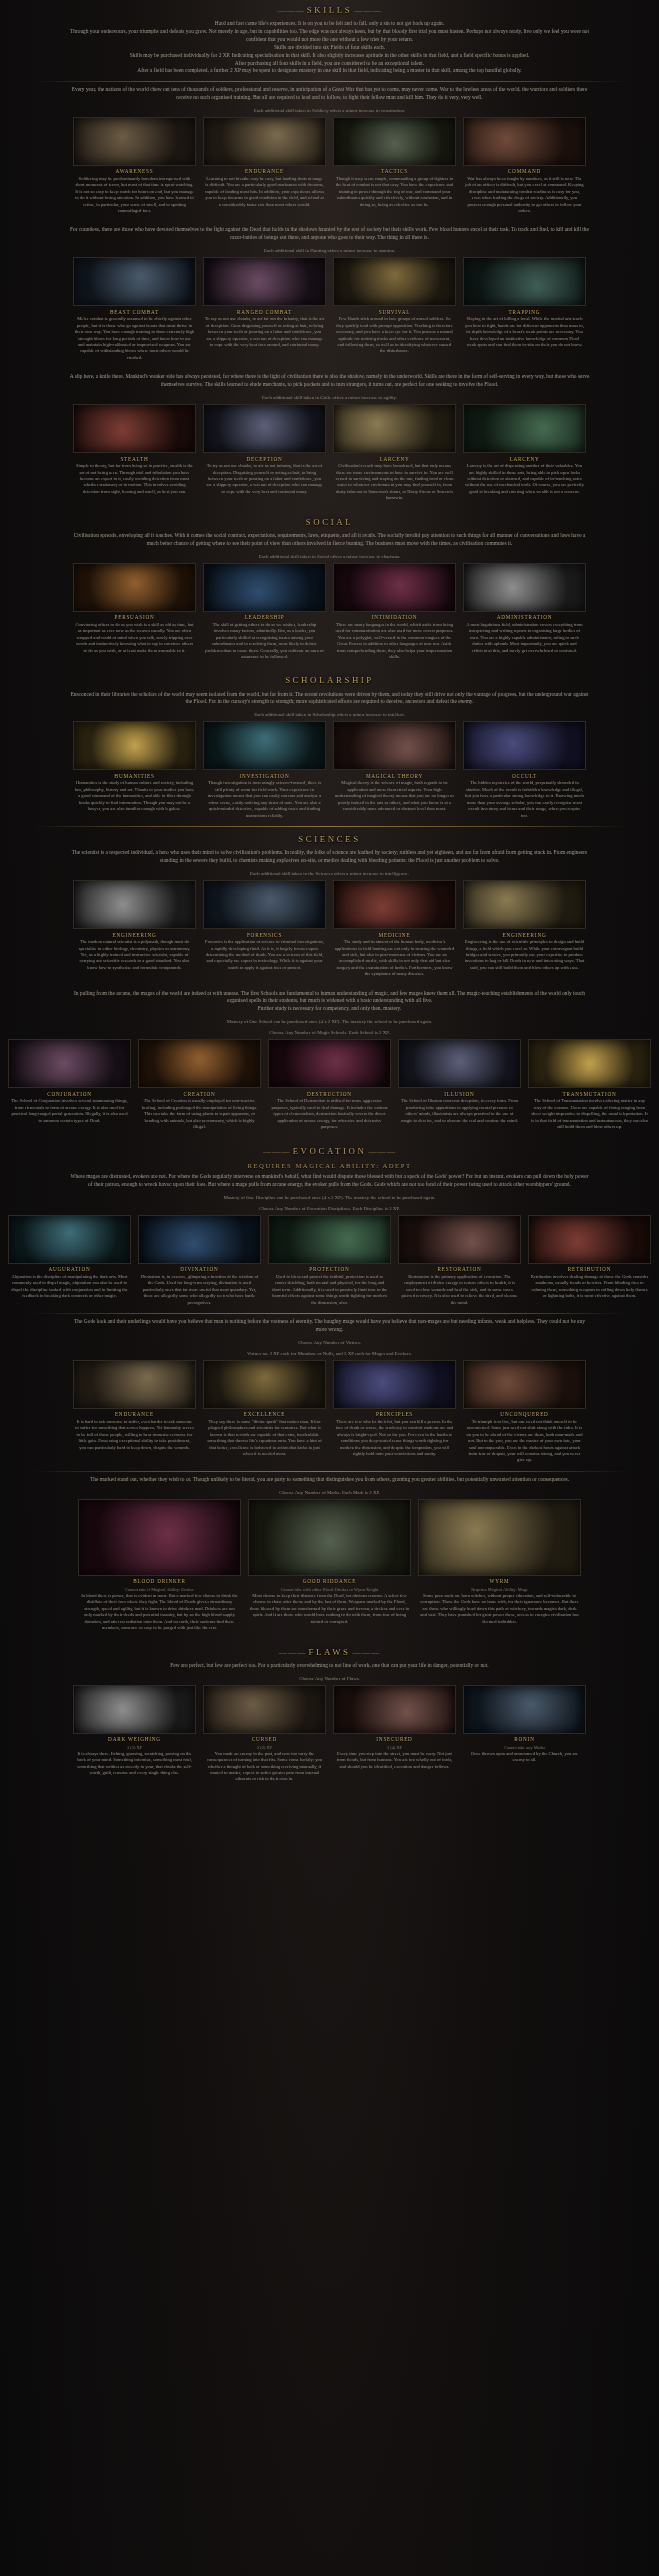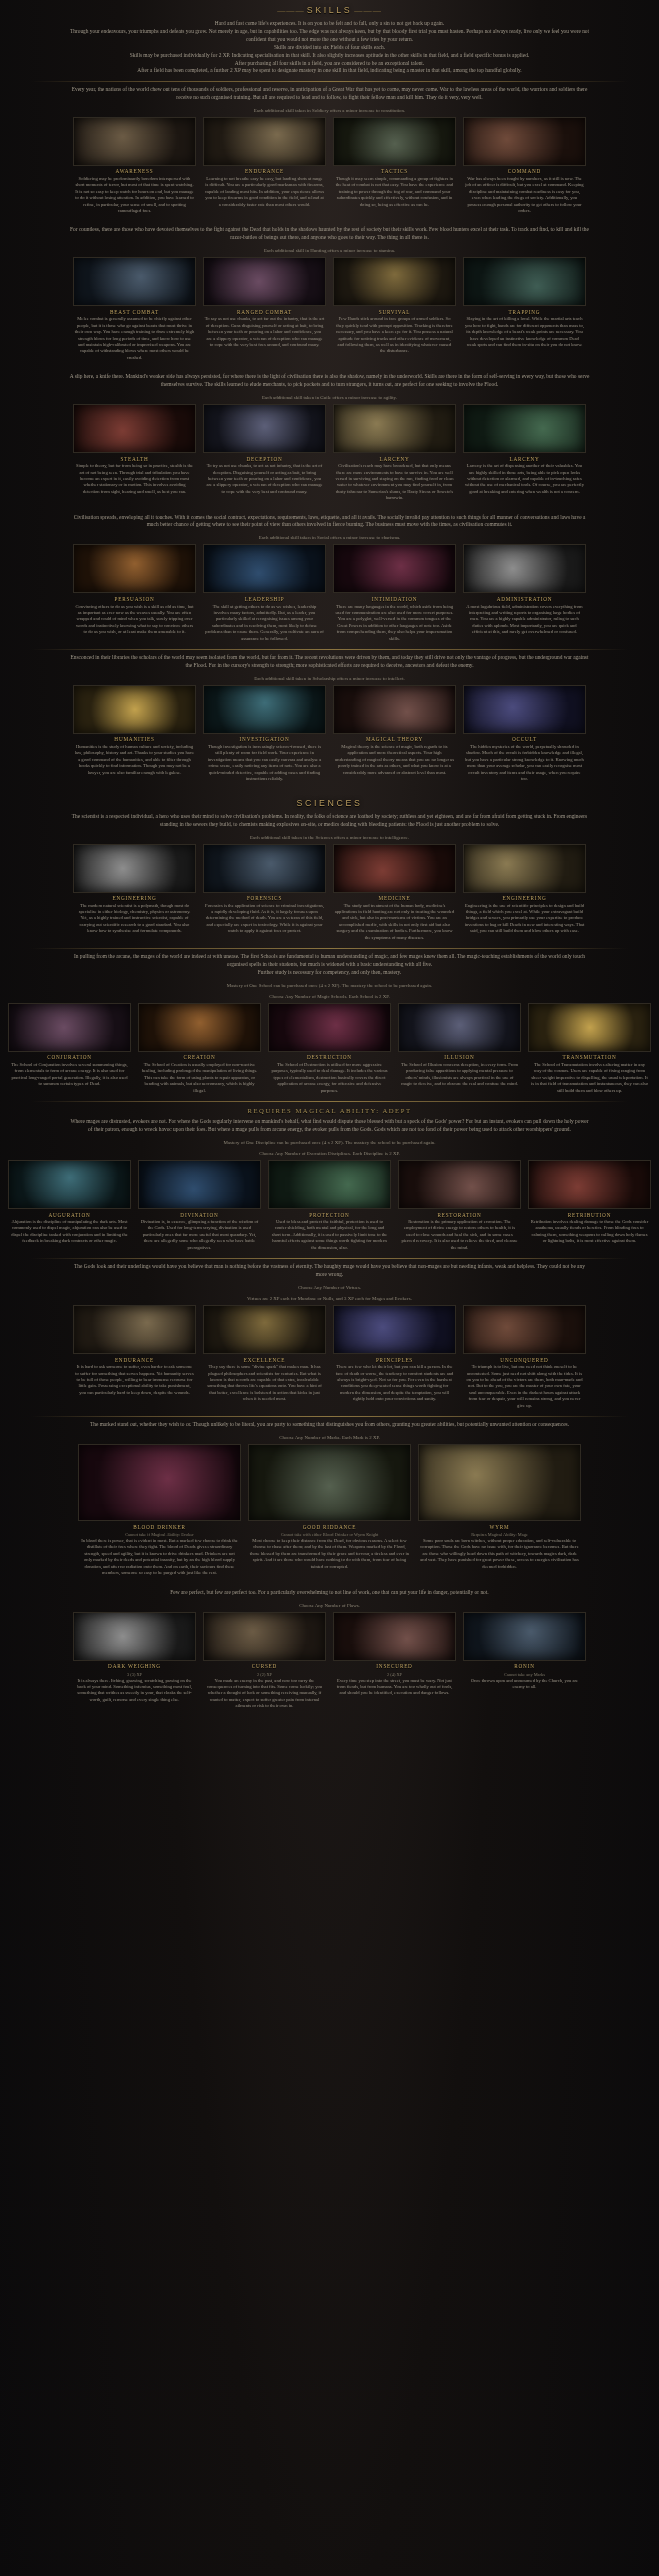--- a/index.html
+++ b/index.html
@@ -21,21 +21,21 @@
   }
 
   
   .band {
     position: relative;
     text-align: center;
     padding: 5.2px 0 3.1px 0;
     margin: 0;
   }
   .band .title {
-    font-family: Liberation Sans, sans-serif;
+    font-family: Liberation Serif, serif;
     letter-spacing: 2.6px;
     font-size: 8.8px;
     color: #b79a5e;
     text-transform: uppercase;
     text-shadow: 0 0 4.1px rgba(0,0,0,.9), 0 0.5px 0 #000;
   }
   .band .dash { color: #8b7440; letter-spacing: 1px; }
 
   .subband {
     text-align: center;
@@ -230,20 +230,23 @@
       <div class="cdesc">Civilisation's reach may have broadened, but that only means there are more environments to have to survive in. You are well versed in surviving and staying on the run, finding food or clean water to whatever environment you may find yourself in, from dusty fahrenar to Sumerian's slums, to Hasty Sirens or Soweto's harrowin.</div>
     </div>
     <div class="card">
       <div class="art a12"></div>
       <div class="cname">LARCENY</div>
       <div class="cdesc">Larceny is the art of dispensing another of their valuables. You are highly skilled in those arts, being able to pick open locks without detection or alarmed, and capable of in-touching safes without the use of mechanical tools. Of course, you are perfectly good at breaking and entering when wealth is not a concern.</div>
     </div>
   </div>
   <div class="rule"></div>
 
+  <div class="band">
+    <span class="title">SOCIAL</span>
+  </div>
   <div class="intro">Civilisation spreads, enveloping all it touches. With it comes the social contract, expectations, requirements, laws, etiquette, and all it avails. The socially invalid pay attention to such things for all manner of conversations and laws have a much better chance of getting where to see their point of view than others involved in fierce burning. The business must move with the times, as civilisation commutes it.</div>
   <div class="note">Each additional skill taken in Social offers a minor increase to charisma.</div>
   <div class="grid">
     <div class="card">
       <div class="art a13"></div>
       <div class="cname">PERSUASION</div>
       <div class="cdesc">Convincing others to do as you wish is a skill as old as time, but as important as ever now as the weaves usually. You are often wrapped and could of mind when you talk, surely tripping over words and instinctively knowing what to say to convince others to do as you wish, or at least make them amenable to it.</div>
     </div>
     <div class="card">
       <div class="art a14"></div>
@@ -256,20 +259,23 @@
       <div class="cdesc">There are many languages in the world, which aside from being used for communication are also used for more covert purposes. You are a polyglot, well-versed in the common tongues of the Great Powers in addition to other languages of note too. Aside from comprehending them, they also helps your impersonation skills.</div>
     </div>
     <div class="card">
       <div class="art a16"></div>
       <div class="cname">ADMINISTRATION</div>
       <div class="cdesc">A most lugubrious field, administration covers everything from interpreting and writing reports to organising large bodies of men. You are a highly capable administrator, ruling to such duties with aplomb. Most importantly, you are quick and efficient at this, and rarely get overwhelmed or confused.</div>
     </div>
   </div>
   <div class="rule"></div>
 
+  <div class="band">
+    <span class="title">SCHOLARSHIP</span>
+  </div>
   <div class="intro">Ensconced in their libraries the scholars of the world may seem isolated from the world, but far from it. The recent revolutions were driven by them, and today they still drive not only the vantage of progress, but the underground war against the Flood. For in the cursory's strength to strength; more sophisticated efforts are required to deceive, ancestors and defeat the enemy.</div>
   <div class="note">Each additional skill taken in Scholarship offers a minor increase to intellect.</div>
   <div class="grid">
     <div class="card">
       <div class="art a17"></div>
       <div class="cname">HUMANITIES</div>
       <div class="cdesc">Humanities is the study of human culture and society, including law, philosophy, history and art. Thanks to your studies you have a good command of the humanities, and able to filter through books quickly to find information. Though you may not be a lawyer, you are also familiar enough with legalese.</div>
     </div>
     <div class="card">
       <div class="art a18"></div>
@@ -346,20 +352,25 @@
       <div class="cdesc">The School of Illusion concerns deception, in every form. From producing false apparitions to applying mental pressure to others' minds, illusionists are always practical in the use of magic to deceive, and to obscure the real and confuse the mind.</div>
     </div>
     <div class="card">
       <div class="art a17"></div>
       <div class="cname">TRANSMUTATION</div>
       <div class="cdesc">The School of Transmutation involves altering matter in any way of the cosmos. Users are capable of fixing ranging from sheer weight imperative to dispelling, the usual teleportation. It is in that field of transmutation and instantaneous, they can also still build them and blow others up.</div>
     </div>
   </div>
   <div class="rule"></div>
 
+  <div class="band">
+    <span class="dash">———</span>
+    <span class="title">EVOCATION</span>
+    <span class="dash">———</span>
+  </div>
   <div class="subband">Requires Magical Ability: Adept</div>
   <div class="intro">
     <div>Where mages are distrusted, evokers are not. For where the Gods regularly intervene on mankind's behalf, what find would dispute those blessed with but a speck of the Gods' power? For but an instant, evokers can pull down the holy power of their patron, enough to wreck havoc upon their foes. But where a mage pulls from arcane energy, the evoker pulls from the Gods. Gods which are not too fond of their power being used to attack other worshippers' ground.</div>
   </div>
   <div class="note">Mastery of One Discipline can be purchased once (4 x 2 XP). The mastery the school to be purchased again.</div>
   <div class="note">Choose Any Number of Evocation Disciplines. Each Discipline is 2 XP.</div>
   <div class="grid">
     <div class="card">
       <div class="art a18"></div>
       <div class="cname">AUGURATION</div>
@@ -432,20 +443,25 @@
     </div>
     <div class="card w3">
       <div class="art a11" style="height:77px"></div>
       <div class="cname">WYRM</div>
       <div class="tiny-caption">Requires Magical Ability: Mage</div>
       <div class="cdesc">Some poor souls are born witches, without proper education, and self-vulnerable to corruption. Those the Gods have no issue with, for their ignorance becomes. But there are those who willingly head down this path of witchery, towards magics dark, dark and vast. They have punished for great power these, access to energies civilisation has deemed forbidden.</div>
     </div>
   </div>
   <div class="rule"></div>
 
+  <div class="band">
+    <span class="dash">———</span>
+    <span class="title">FLAWS</span>
+    <span class="dash">———</span>
+  </div>
   <div class="intro">Few are perfect, but few are perfect too. For a particularly overwhelming to not line of work, one that can put your life in danger, potentially or not.</div>
   <div class="note">Choose Any Number of Flaws.</div>
   <div class="grid">
     <div class="card">
       <div class="art a16"></div>
       <div class="cname">DARK WEIGHING</div>
       <div class="tiny-caption">3 (3) XP</div>
       <div class="cdesc">It is always there. Itching, gnawing, scratching, pawing on the back of your mind. Something infernius, something most foul, something that writhes as sweetly in your, that cloaks the self-worth, guilt, remorse and every single thing else.</div>
     </div>
     <div class="card">

